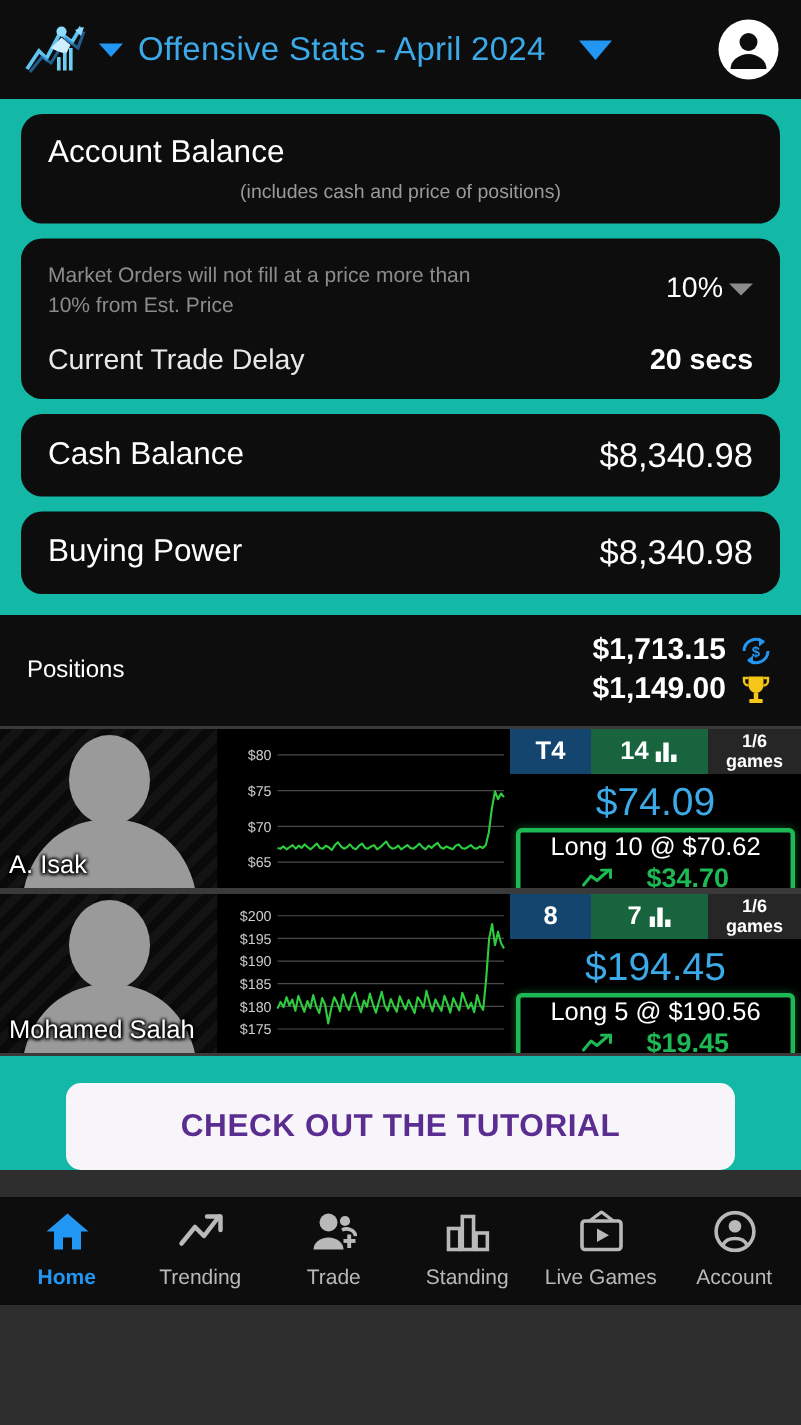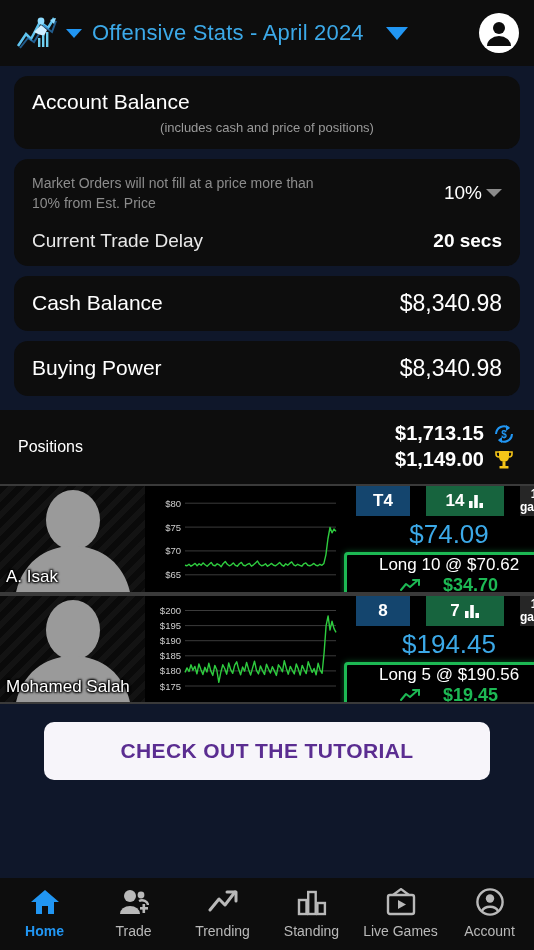--- a/index.html
+++ b/index.html
@@ -2,21 +2,21 @@
 <html><head>
 <meta charset="utf-8">
 <style>
   * { box-sizing: border-box; margin: 0; padding: 0; }
   html, body {
     width: 534px; height: 950px;
     background: #2e2e2e;
     font-family: "Liberation Sans", sans-serif;
     overflow: hidden;
   }
-  #app { width: 534px; height: 950px; display: flex; flex-direction: column; background: #0f172a; }
+  #app { width: 534px; height: 780px; display: flex; flex-direction: column; background: #14b8a6; }
 
   
   .header {
     height: 66px; background: #0d0d0d; display: flex; align-items: center;
     padding: 0 14px; gap: 8px; flex: none;
   }
   .logo { width: 44px; height: 42px; flex: none; }
   .caret-sm {
     width: 0; height: 0; border-left: 8px solid transparent; border-right: 8px solid transparent;
     border-top: 9px solid #2196f3; flex: none; margin-right: 2px;
@@ -78,21 +78,21 @@
     position: absolute; left: 6px; bottom: 5px; color: #ffffff; font-size: 17px;
     text-shadow: 1px 1px 2px #000, -1px 1px 2px #000, 1px -1px 2px #000, -1px -1px 2px #000;
     white-space: nowrap;
   }
   .chart-cell { width: 195px; flex: none; background: #000000; position: relative; }
   .chart-cell svg { display: block; }
   .info-cell { flex: 1 1 auto; background: #000000; display: flex; flex-direction: column; }
   .badges { display: flex; height: 30px; flex: none; }
   .badge {
     display: flex; align-items: center; justify-content: center; gap: 5px;
-    color: #ffffff; font-size: 17px; font-weight: bold; margin-left: 16px;
+    color: #ffffff; font-size: 17px; font-weight: bold;
   }
   .badge-rank { background: #14456e; width: 54px; }
   .badge-score { background: #17643e; width: 78px; }
   .badge-games {
     background: #262626; flex: 1 1 auto; font-size: 12px; font-weight: bold; line-height: 1.05;
     flex-direction: column; gap: 0;
   }
   .price { color: #3ca9e8; font-size: 26px; text-align: center; padding: 3px 0 2px; flex: none; }
   .pos-box {
     margin: 0 4px 4px 4px; border: 3px solid #1db954; border-radius: 4px; background: #000000;
@@ -326,38 +326,38 @@
 
   <div class="bottom-nav" id="bottom-nav">
       <div class="nav-item active">
         <span><svg width="30" height="28" viewBox="0 0 30 28">
             <path d="M15 2 L29 14 H24 V26 H18 V18 H12 V26 H6 V14 H1 Z" fill="#2196f3"></path>
           </svg></span>
                   <span class="nav-label">Home</span>
       </div>
       <div class="nav-item">
         <span><svg width="30" height="28" viewBox="0 0 30 28">
+            <path d="M2 22 L11 11 L17 17 L27 4" stroke="#b9b9b9" stroke-width="3" fill="none" stroke-linecap="round" stroke-linejoin="round"></path>
+            <path d="M19 4 H28 V13" stroke="#b9b9b9" stroke-width="3" fill="none" stroke-linecap="round" stroke-linejoin="round"></path>
+          </svg></span>
+                  <span class="nav-label">Trending</span>
+      </div>
+      <div class="nav-item">
+        <span><svg width="30" height="28" viewBox="0 0 30 28">
             <circle cx="11" cy="8" r="6" fill="#b9b9b9"></circle>
             <path d="M1 26 a10 8 0 0 1 20 0 Z" fill="#b9b9b9"></path>
             <circle cx="22" cy="7" r="3.4" fill="#b9b9b9"></circle>
             <path d="M20 13 a6 5 0 0 1 9 4" stroke="#b9b9b9" stroke-width="2.4" fill="none"></path>
             <rect x="23.5" y="16" width="2.6" height="9" fill="#b9b9b9"></rect>
             <rect x="21" y="19" width="8" height="2.6" fill="#b9b9b9"></rect>
           </svg></span>
                   <span class="nav-label">Trade</span>
       </div>
       <div class="nav-item">
         <span><svg width="30" height="28" viewBox="0 0 30 28">
-            <path d="M2 22 L11 11 L17 17 L27 4" stroke="#b9b9b9" stroke-width="3" fill="none" stroke-linecap="round" stroke-linejoin="round"></path>
-            <path d="M19 4 H28 V13" stroke="#b9b9b9" stroke-width="3" fill="none" stroke-linecap="round" stroke-linejoin="round"></path>
-          </svg></span>
-                  <span class="nav-label">Trending</span>
-      </div>
-      <div class="nav-item">
-        <span><svg width="30" height="28" viewBox="0 0 30 28">
             <rect x="2" y="12" width="7.5" height="14" stroke="#b9b9b9" stroke-width="2.4" fill="none"></rect>
             <rect x="11.2" y="4" width="7.5" height="22" stroke="#b9b9b9" stroke-width="2.4" fill="none"></rect>
             <rect x="20.4" y="15" width="7.5" height="11" stroke="#b9b9b9" stroke-width="2.4" fill="none"></rect>
           </svg></span>
                   <span class="nav-label">Standing</span>
       </div>
       <div class="nav-item">
         <span><svg width="30" height="28" viewBox="0 0 30 28">
             <path d="M7 7 L15 1 L23 7" stroke="#b9b9b9" stroke-width="2.2" fill="none"></path>
             <rect x="2" y="7" width="26" height="19" rx="2" stroke="#b9b9b9" stroke-width="2.4" fill="none"></rect>

